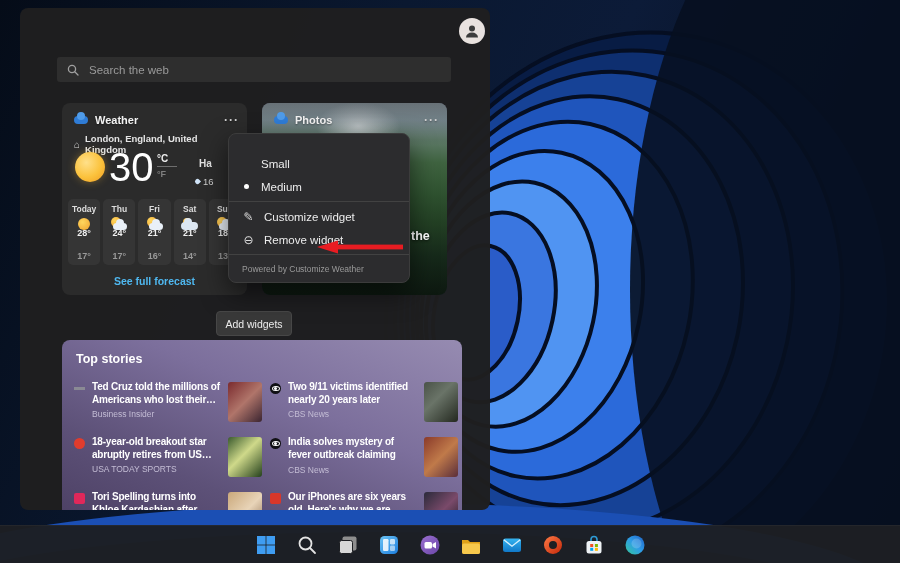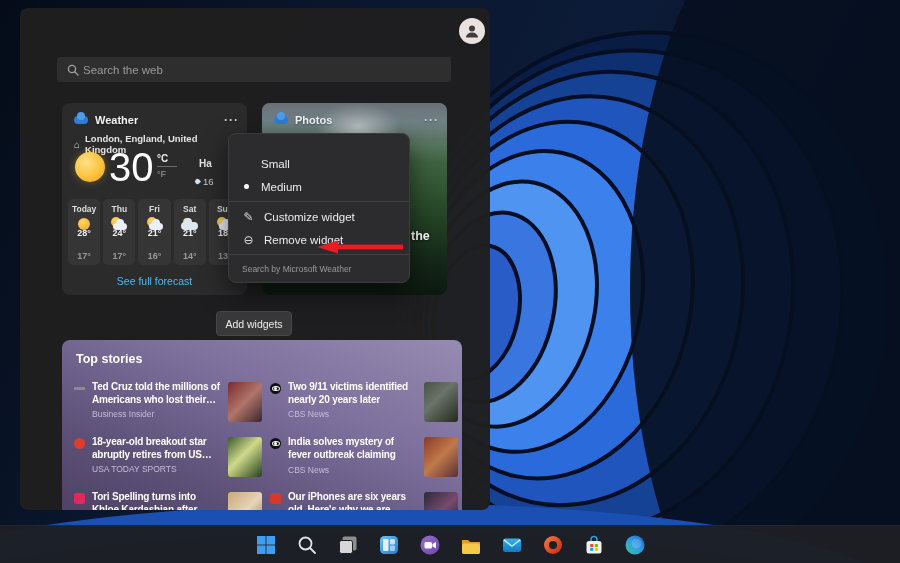--- a/index.html
+++ b/index.html
@@ -8,21 +8,21 @@
   .desktop { position:relative; width:900px; height:563px; overflow:hidden;
     background:linear-gradient(115deg,#050c18 0%,#0a1830 35%,#0c1b38 55%,#081124 80%,#060d1c 100%); }
   .bloom { position:absolute; inset:0; }
 
   
   .panel { position:absolute; left:20px; top:8px; width:470px; height:502px;
     background:rgba(31,31,32,0.98); border-radius:8px; z-index:2; }
   .avatar { position:absolute; top:10px; right:5px; width:26px; height:26px; border-radius:50%;
     background:#e9e2df; display:flex; align-items:center; justify-content:center; cursor:pointer; }
   .searchbar { position:absolute; left:37px; top:49px; width:394px; height:25px; background:#2e2e2e;
-    border-radius:3px; display:flex; align-items:center; gap:4px; padding:0 10px;
+    border-radius:3px; display:flex; align-items:center; gap:10px; padding:0 10px;
     color:#9a9a9a; font-size:11.5px; }
 
   .card { position:absolute; top:95px; width:185px; height:192px; border-radius:8px; }
   .weather { left:42px; background:#2b2b2b; }
   .photos  { left:242px; overflow:hidden; background:#223; }
   .photo-bg { position:absolute; inset:0;
     background:
       linear-gradient(180deg, rgba(0,0,0,.35) 0%, rgba(0,0,0,0) 22%),
       radial-gradient(60px 34px at 52% 12%, rgba(240,245,248,.8), rgba(240,245,248,0) 70%),
       linear-gradient(180deg,#9fadb6 0%,#8da0a8 9%,#5e7a68 19%,#3f6340 31%,#2f5230 47%,#234024 62%,#16291a 80%,#0d1810 100%); }
@@ -61,21 +61,21 @@
   .wi { position:relative; width:20px; height:15px; margin-top:3px; }
   .wi .sun { position:absolute; border-radius:50%; background:radial-gradient(circle at 38% 35%, #ffd75e, #f0a32f); }
   .wi.sunny .sun { left:4px; top:1px; width:12px; height:12px; }
   .wi .cl { position:absolute; background:#e9f0f8; border-radius:8px; }
   .wi .cl::before { content:""; position:absolute; left:3px; top:-4px; width:8px; height:8px; border-radius:50%; background:inherit; }
   .wi.partly .sun { left:2px; top:0; width:10px; height:10px; }
   .wi.partly .cl { left:4px; top:6px; width:14px; height:7px; }
   .wi.cloudy .sun { left:3px; top:1px; width:8px; height:8px; }
   .wi.cloudy .cl { left:1px; top:5px; width:17px; height:8px; background:#dce7f2; }
   .fc-link { position:absolute; left:0; right:0; bottom:8px; text-align:center;
-    color:#4fb8f0; font-size:10.5px; font-weight:400; cursor:pointer; }
+    color:#4fb8f0; font-size:10.5px; font-weight:700; cursor:pointer; }
 
   .photo-overlay-frag { position:absolute; left:149px; top:126px; color:#fff; font-size:12.5px;
     font-weight:700; text-shadow:0 1px 3px rgba(0,0,0,.7); }
 
   
   .menu { position:absolute; left:208px; top:125px; width:182px; background:#2c2c2e;
     border:1px solid #3c3c3c; border-radius:8px; z-index:6; padding:18px 0 8px;
     box-shadow:0 10px 26px rgba(0,0,0,.55); }
   .m-item { position:relative; height:23px; display:flex; align-items:center;
     padding-left:32px; color:#ececec; font-size:11.5px; cursor:pointer; }
@@ -260,21 +260,21 @@
       <div class="m-div"></div>
       <div class="m-action">
         <span class="m-glyph">✎</span>
         <span>Customize widget</span>
       </div>
       <div class="m-action">
         <span class="m-glyph">⊖</span>
         <span>Remove widget</span>
       </div>
       <div class="m-div"></div>
-      <div class="m-footer">Search by Microsoft Weather</div>
+      <div class="m-footer">Powered by Customize Weather</div>
     </div>
 
     <svg class="arrow-svg" width="92" height="16" viewBox="0 0 92 16">
       <polygon points="3,8 24,1.5 24,14.5" fill="#e81c22"></polygon>
       <rect x="23" y="5.6" width="66" height="4.8" fill="#e81c22"></rect>
     </svg>
 
     <button class="addw">Add widgets</button>
 
     <div class="stories">

